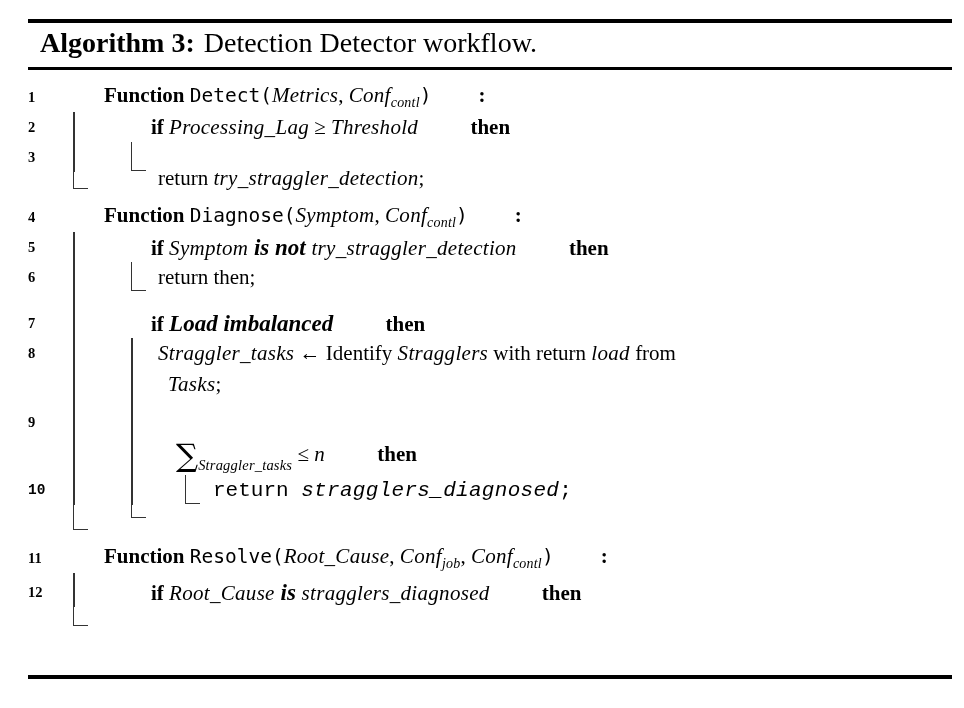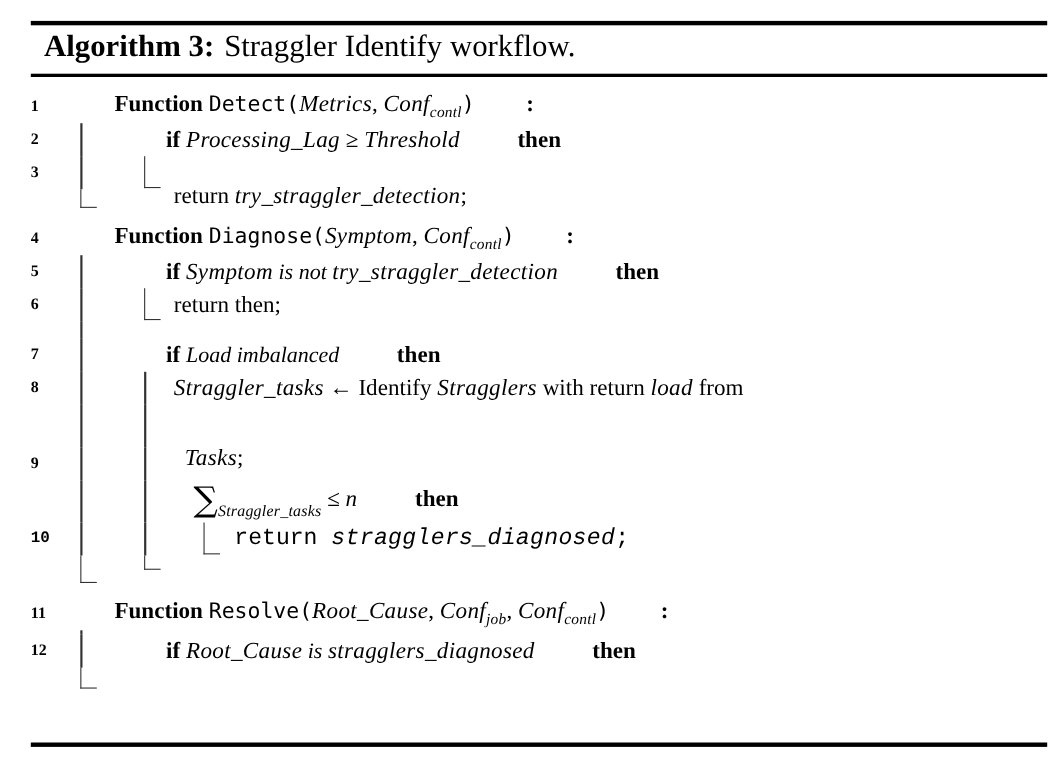--- a/index.html
+++ b/index.html
@@ -18,34 +18,34 @@
   .lineno{position:absolute;left:28px;top:50%;transform:translateY(-50%);
           font-size:14.5px;font-weight:bold;}
   .vrule{position:absolute;top:0;bottom:0;width:1.6px;background:#333;}
   .hook{position:absolute;top:0;width:14px;
         border-left:1.6px solid #333;border-bottom:1.6px solid #333;}
   .text{position:absolute;top:50%;transform:translateY(-50%);
         font-size:21px;white-space:nowrap;line-height:1;}
   .text .kw{font-weight:bold;margin-left:47px;}
   .text .fn{font-family:"DejaVu Sans Mono","Liberation Mono",monospace;font-size:19.5px;}
   .text .var{font-style:italic;letter-spacing:0.3px;}
-  .text .emph{font-style:italic;font-size:20px;}
+  .text .emph{font-style:italic;font-size:23px;font-weight:bold;}
   .text .txt{font-style:normal;}
   .text .sub{font-style:italic;font-size:14px;vertical-align:-5px;letter-spacing:0.2px;}
   .text .sum{font-family:"DejaVu Serif",serif;font-size:31px;vertical-align:-5px;}
   .text .ssub{font-style:italic;font-size:14.5px;vertical-align:-9px;letter-spacing:0.2px;}
 </style>
 </head>
 <body>
 
 <div class="figure">
   <div class="rule rule-top"></div>
   <div class="title">
     <span class="lbl">Algorithm 3:</span>
-    <span class="cap">Straggler Identify workflow.</span>
+    <span class="cap">Detection Detector workflow.</span>
   </div>
   <div class="rule rule-mid"></div>
   <div id="algo-body">
       <div class="algo-row" style="height: 30px;">
         <span class="lineno">1</span>
         <span class="text" style="left: 57px;"><span class="kw">Function </span><span class="fn">Detect(</span><span class="var">Metrics</span><span class="txt">, </span><span class="var">Conf</span><span class="sub">contl</span><span class="fn">)</span><span class="kw">:</span></span>
       </div>
       <div class="algo-row" style="height: 30px;">
         <div class="vrule" style="left: 73px;"></div>
         <span class="lineno">2</span>
@@ -86,21 +86,21 @@
       </div>
       <div class="algo-row" style="height: 30px;">
         <div class="vrule" style="left: 73px;"></div>
         <div class="vrule" style="left: 131px;"></div>
         <span class="lineno">8</span>
         <span class="text" style="left: 158px;"><span class="var">Straggler_tasks</span><span class="txt"> ← Identify </span><span class="var">Stragglers</span><span class="txt"> with return </span><span class="var">load</span><span class="txt"> from</span></span>
       </div>
       <div class="algo-row" style="height: 32px;">
         <div class="vrule" style="left: 73px;"></div>
         <div class="vrule" style="left: 131px;"></div>
-        <span class="text" style="left: 168px; margin-top: 32px;"><span class="var">Tasks</span><span class="txt">;</span></span>
+        <span class="text" style="left: 168px;"><span class="var">Tasks</span><span class="txt">;</span></span>
       </div>
       <div class="algo-row" style="height: 7px;">
         <div class="vrule" style="left: 73px;"></div>
         <div class="vrule" style="left: 131px;"></div>
       </div>
       <div class="algo-row" style="height: 30px;">
         <div class="vrule" style="left: 73px;"></div>
         <div class="vrule" style="left: 131px;"></div>
         <span class="lineno">9</span>
       </div>

